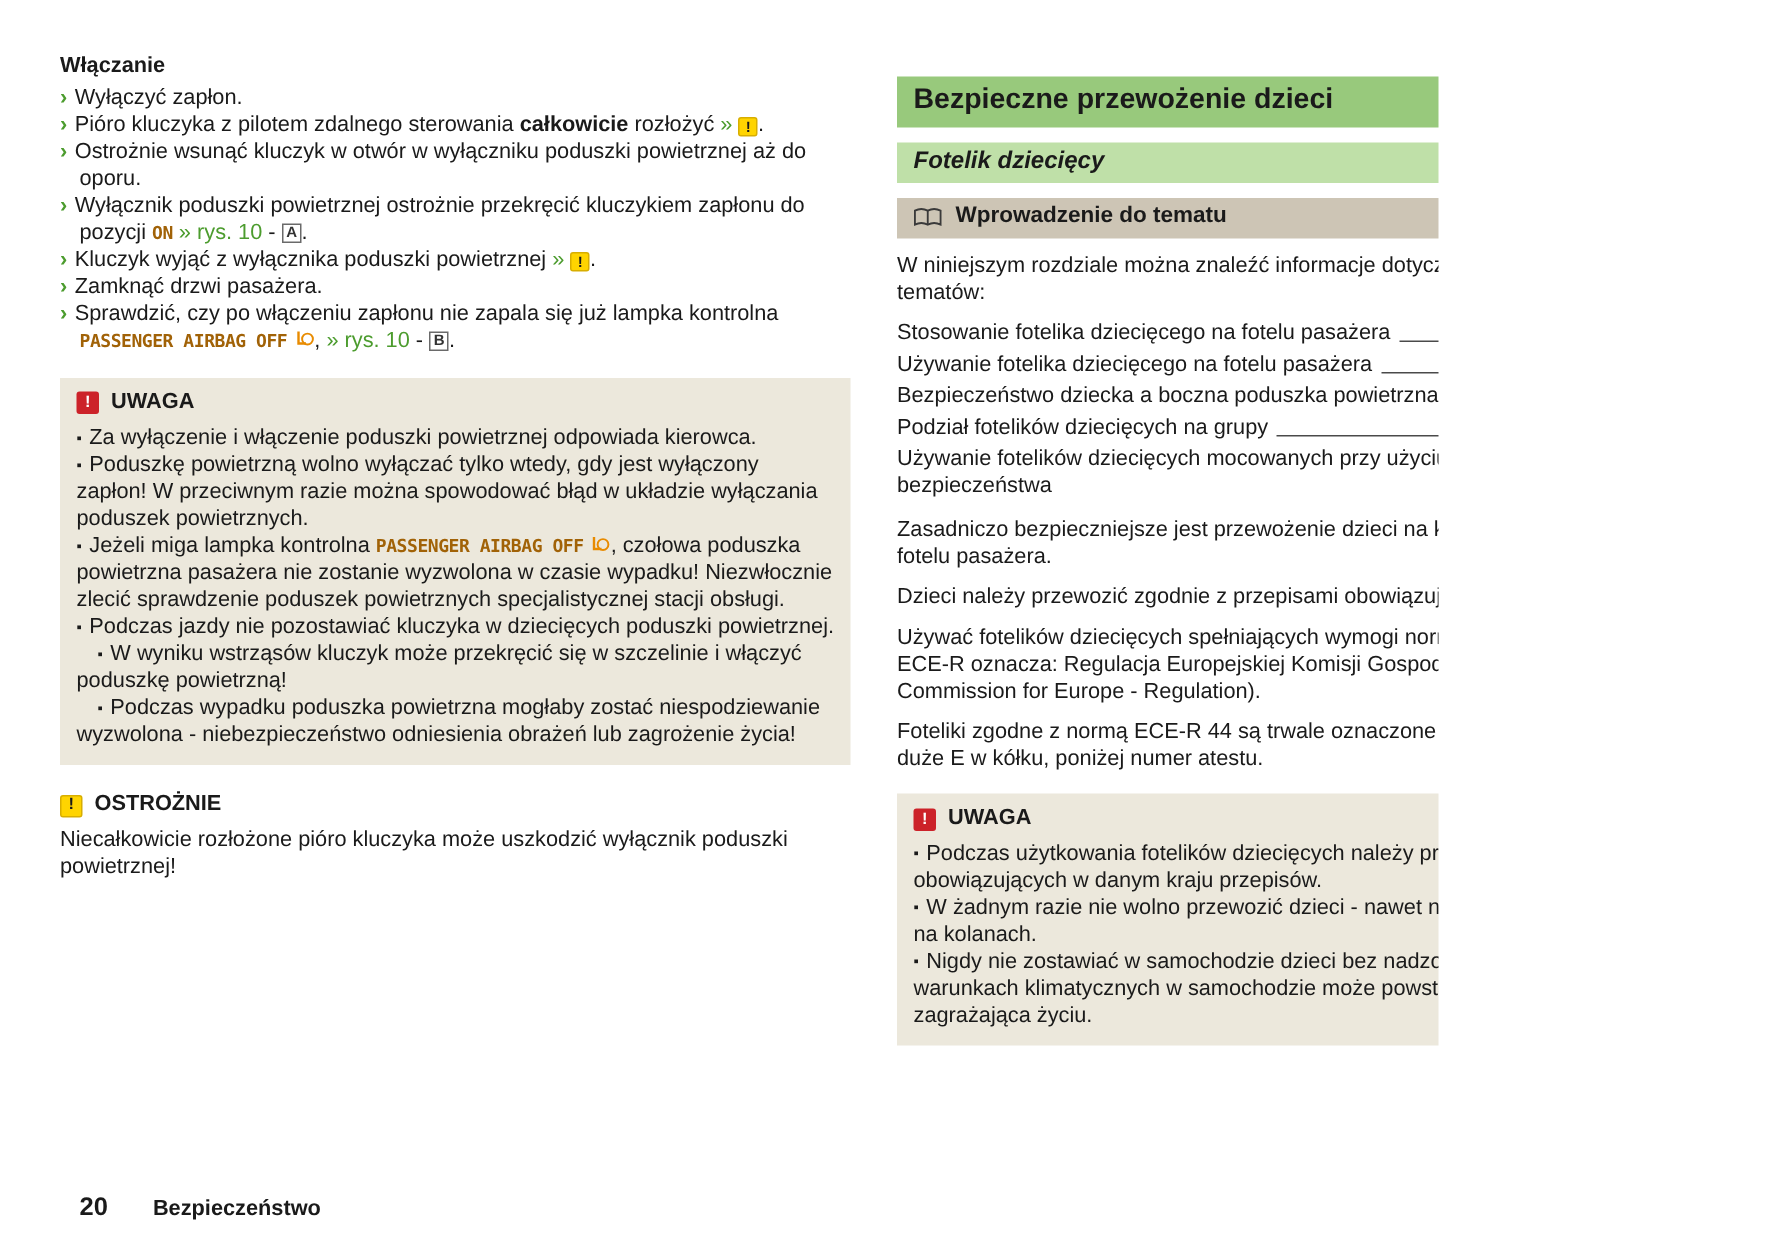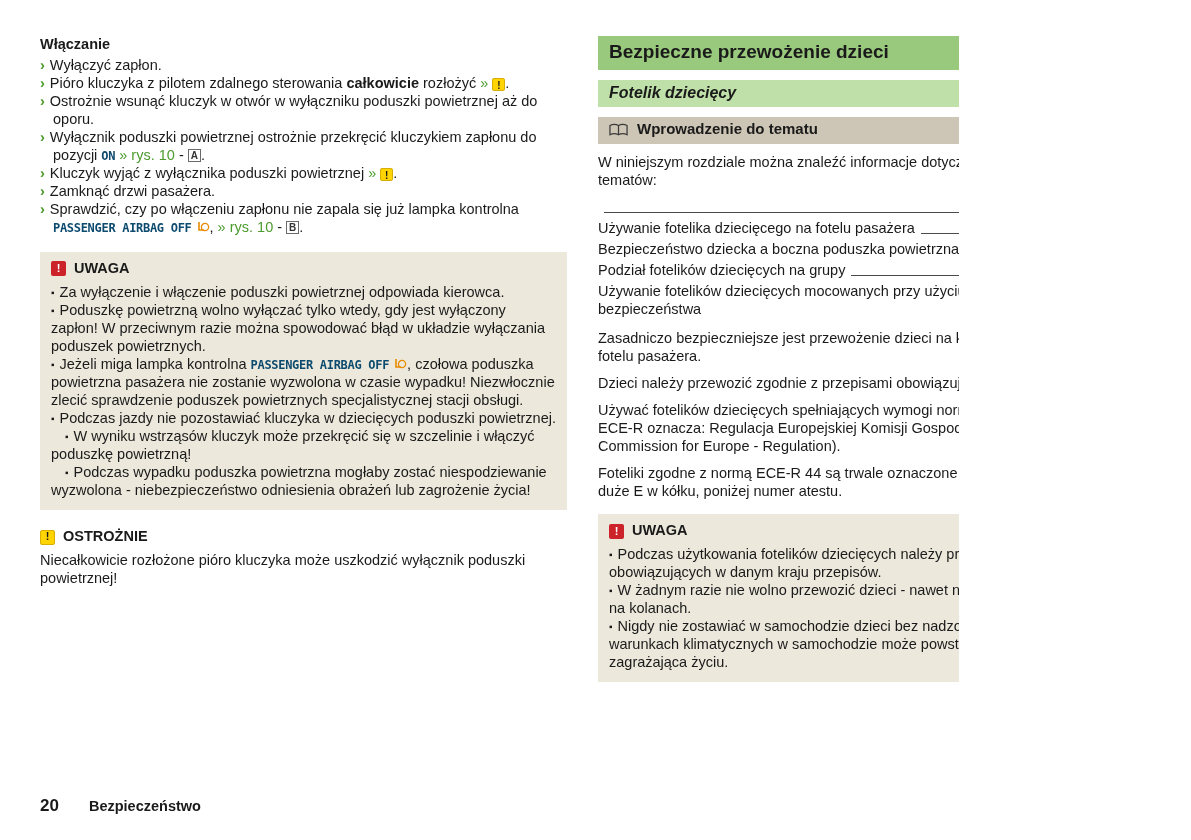--- a/index.html
+++ b/index.html
@@ -8,21 +8,21 @@
   .page { position:relative; width:959px; height:840px; background:#fff; color:#1a1a1a;
           font-size:14.5px; line-height:1.24; overflow:hidden; }
   .cols { display:flex; padding:36px 0 0 40px; gap:31px; }
   .col { width:527px; flex:0 0 527px; }
 
   
   .subhead { font-size:14.5px; font-weight:bold; margin-bottom:3px; }
   .step { padding-left:13px; text-indent:-13px; margin:0; }
   .arrow { color:#4c9c2e; font-weight:bold; margin-right:5px; }
   .ref { color:#4c9c2e; }
-  .ctrl { color:#0c4a6e; font-family:"DejaVu Sans Mono","Liberation Mono",monospace;
+  .ctrl { color:#a16207; font-family:"DejaVu Sans Mono","Liberation Mono",monospace;
           font-weight:bold; font-size:12px; letter-spacing:-0.3px; }
   .boxed { display:inline-block; border:1px solid #6a6a6a; font-size:10px; font-weight:bold;
            line-height:11px; padding:0 2px; vertical-align:1px; text-indent:0; color:#333; background:#fff; }
   .warn-sq { display:inline-block; width:13px; height:13px; background:#ffd400; color:#1a1a1a;
              font-weight:bold; font-size:10px; line-height:13px; text-align:center;
              vertical-align:-1px; text-indent:0; border-radius:2px; border:1px solid #d8ae00; }
   .airbag { display:inline-block; vertical-align:-1px; text-indent:0; }
 
   .note-box { background:#ece8dc; padding:8px 11px 10px; margin-top:14px; }
   .note-title { display:flex; align-items:center; gap:8px; font-weight:bold; margin-bottom:6px; font-size:14.5px; }
@@ -31,32 +31,32 @@
   .note-icon.red { background:#cc2229; color:#fff; }
   .note-icon.yellow { background:#ffd400; color:#1a1a1a; border:1px solid #d8ae00; }
   .bullet { margin:0; }
   .bullet .sq { font-size:10px; margin-right:5px; vertical-align:1px; }
   .bullet.sub { text-indent:14px; }
 
   .caution { margin-top:18px; }
   .caution-text { margin-top:4px; }
 
   
-  .h1bar { background:#98c97c; font-size:19px; font-weight:bold; padding:4px 11px 6px; margin-bottom:10px; }
+  .h1bar { background:#98c97c; font-size:19px; font-weight:bold; padding:4px 11px 6px; margin-bottom:10px;margin-top:15px; }
   .h2bar { background:#bfe0a8; font-size:16px; font-weight:bold; padding:3px 11px 5px; margin-bottom:10px;font-style:italic; }
   .h3bar { background:#cdc5b5; font-size:15px; font-weight:bold; padding:3px 11px 5px; margin-bottom:10px;
            display:flex; align-items:center; gap:9px; }
   .para { margin-bottom:9px; }
   .toc { margin:2px 0 11px; }
   .toc-item { display:flex; align-items:flex-end; margin-bottom:3px; }
   .toc-label { flex:0 1 auto; }
   .leader { flex:1 0 24px; border-bottom:1px solid #4a4a4a; margin:0 6px 4px 6px; }
   .toc-page { flex:0 0 auto; }
 
-  .footer { position:absolute; left:40px; bottom:24px; display:flex; align-items:baseline; gap:30px; }
+  .footer { position:absolute; left:53px; bottom:24px; display:flex; align-items:baseline; gap:30px; }
   .footer .pno { font-size:17px; font-weight:bold; }
   .footer .chapter { font-size:14.5px; font-weight:bold; }
 
   .cont-arrow { position:absolute; left:1128px; top:676px; width:0; height:0;
                 border-left:13px solid #9aa592; border-top:8px solid transparent; border-bottom:8px solid transparent; }
 </style>
 </head>
 <body>
 
 <div class="page">
@@ -120,20 +120,21 @@
               <line x1="10" y1="2.2" x2="10" y2="12" stroke="#3a3a3a" stroke-width="1.3"></line>
             </svg>
           </span>
         <span>Wprowadzenie do tematu</span>
       </div>
 
       <p class="para">W niniejszym rozdziale można znaleźć informacje dotyczące następujących tematów:</p>
 
       <div class="toc">
         <div class="toc-item">
+          <span class="toc-label">Stosowanie fotelika dziecięcego na fotelu pasażera</span>
           <span class="leader"></span>
           <span class="toc-page">21</span>
         </div>
         <div class="toc-item">
           <span class="toc-label">Używanie fotelika dziecięcego na fotelu pasażera</span>
           <span class="leader"></span>
           <span class="toc-page">22</span>
         </div>
         <div class="toc-item">
           <span class="toc-label">Bezpieczeństwo dziecka a boczna poduszka powietrzna</span>

